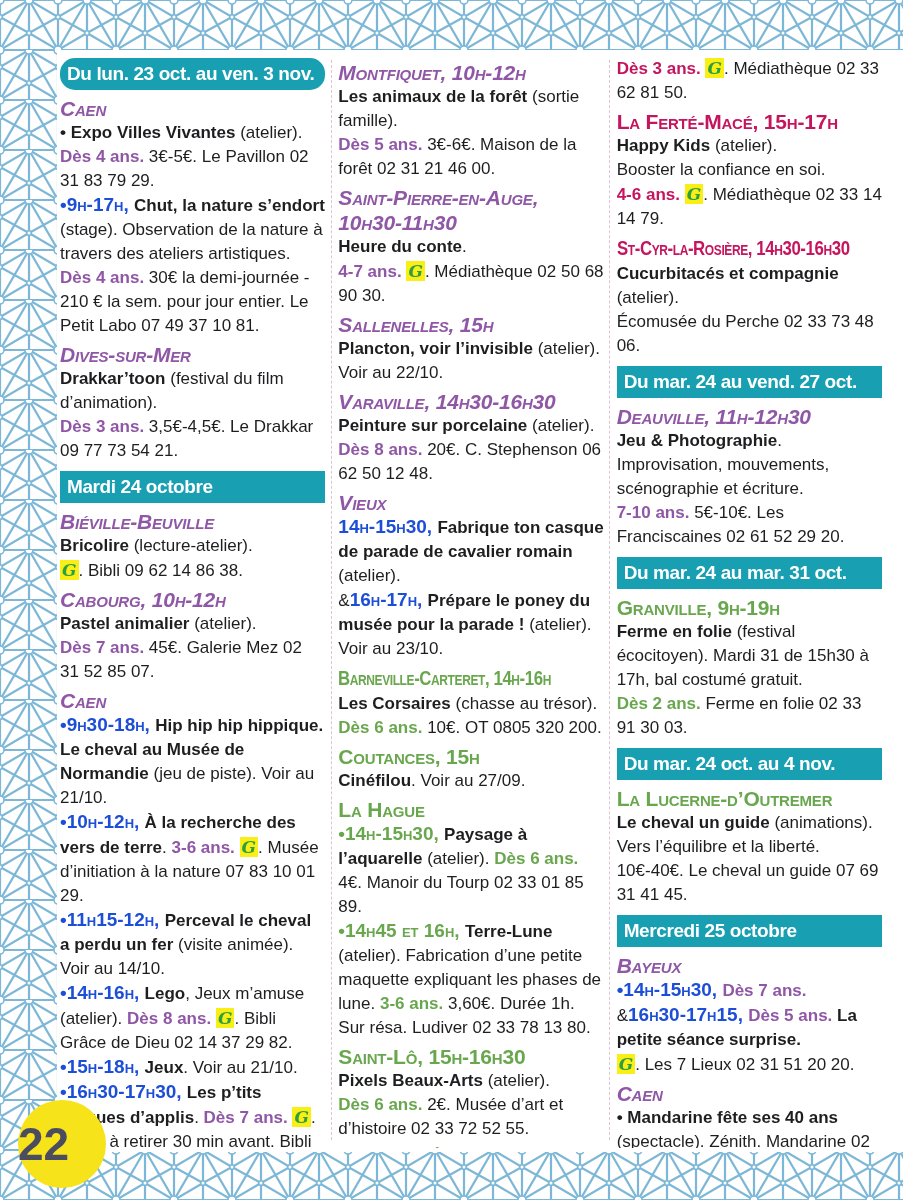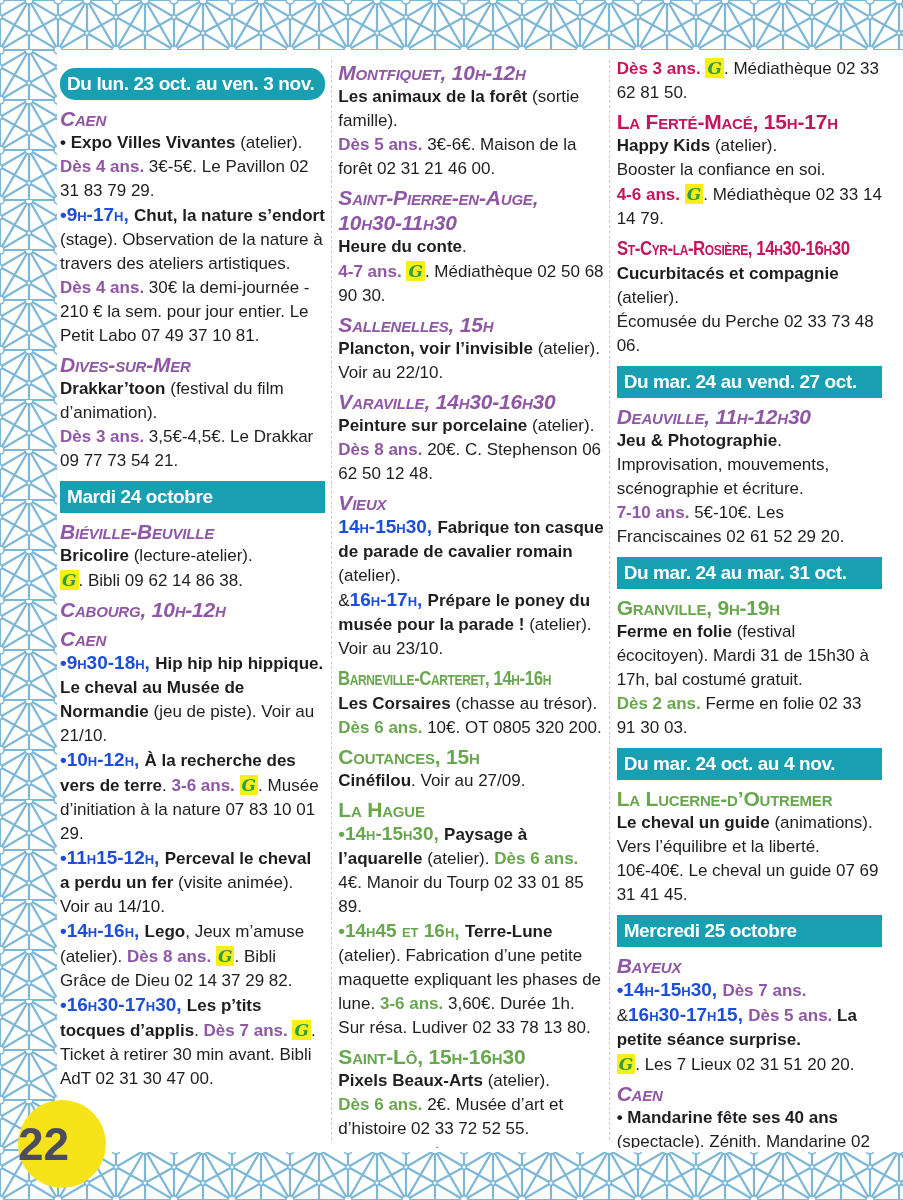--- a/index.html
+++ b/index.html
@@ -5,21 +5,21 @@
   html,body{margin:0;padding:0;}
   body{width:903px;height:1200px;position:relative;overflow:hidden;background:#ffffff;
        font-family:"Liberation Sans",sans-serif;color:#1e1e21;}
   #bg{position:absolute;left:0;top:0;z-index:0;}
   #content{position:absolute;left:0;top:0;width:903px;height:1200px;z-index:1;}
   #cols{position:absolute;left:60px;top:56px;width:822px;height:1092px;display:flex;gap:13px;overflow:hidden;}
   .col{flex:1 1 0;overflow:hidden;font-size:17px;line-height:24px;}
   .vsep{position:absolute;top:60px;height:1080px;width:0;border-left:1px dashed #dcc3d6;}
   .hdr{background:#189fb1;color:#ffffff;font-weight:bold;font-size:19px;letter-spacing:-0.4px;
        line-height:25px;padding:3px 6px 4px 7px;margin:8px 0 6px 0;white-space:nowrap;overflow:hidden;}
-  .col .hdr:first-child{margin-top:12px;border-radius:15px;}
+  .col .hdr:first-child{margin-top:2px;border-radius:15px;}
   .city{font-variant:small-caps;font-weight:bold;font-size:21px;line-height:25px;margin-top:4px;letter-spacing:-0.2px;}
   .city.p{color:#8f57a5;font-style:italic;}
   .city.g{color:#69a74e;}
   .city.c{color:#c5155e;}
   .city.cond{display:inline-block;transform:scaleX(0.8);transform-origin:0 50%;white-space:nowrap;letter-spacing:-0.5px;}
   .para{margin:0;}
   .sb{font-weight:bold;}
   .sr{font-weight:normal;}
   .tm{font-weight:bold;font-variant:small-caps;font-size:19px;}
   .tm.p{color:#1d4ed8;text-align:right;}
@@ -73,25 +73,27 @@
         <div class="hdr">Du lun. 23 oct. au ven. 3 nov.</div>
         <div class="city p">Caen</div>
         <p class="para"><span class="sb">• Expo Villes Vivantes </span><span class="sr">(atelier). </span><span class="ag p">Dès 4 ans. </span><span class="sr">3€-5€. Le Pavillon 02 31 83 79 29.</span></p>
         <p class="para"><span class="tm p">•9h-17h, </span><span class="sb">Chut, la nature s’endort </span><span class="sr">(stage). Observation de la nature à travers des ateliers artistiques. </span><span class="ag p">Dès 4 ans. </span><span class="sr">30€ la demi-journée - 210 € la sem. pour jour entier. Le Petit Labo 07 49 37 10 81.</span></p>
         <div class="city p">Dives-sur-Mer</div>
         <p class="para"><span class="sb">Drakkar’toon </span><span class="sr">(festival du film d’animation).</span><br><span class="ag p">Dès 3 ans. </span><span class="sr">3,5€-4,5€. Le Drakkar 09 77 73 54 21.</span></p>
         <div class="hdr">Mardi 24 octobre</div>
         <div class="city p">Biéville-Beuville</div>
         <p class="para"><span class="sb">Bricolire </span><span class="sr">(lecture-atelier).</span><br><span class="gb">G</span><span class="sr">. Bibli 09 62 14 86 38.</span></p>
         <div class="city p">Cabourg, 10h-12h</div>
+        <p class="para"><span class="sb">Pastel animalier </span><span class="sr">(atelier).</span><br><span class="ag p">Dès 7 ans. </span><span class="sr">45€. Galerie Mez 02 31 52 85 07.</span></p>
         <div class="city p">Caen</div>
         <p class="para"><span class="tm p">•9h30-18h, </span><span class="sb"> Hip hip hip hippique. Le cheval au Musée de Normandie </span><span class="sr">(jeu de piste). Voir au 21/10.</span></p>
         <p class="para"><span class="tm p">•10h-12h, </span><span class="sb">À la recherche des vers de terre</span><span class="sr">. </span><span class="ag p">3-6 ans. </span><span class="gb">G</span><span class="sr">. Musée d’initiation à la nature 07 83 10 01 29.</span></p>
         <p class="para"><span class="tm p">•11h15-12h, </span><span class="sb">Perceval le cheval a perdu un fer </span><span class="sr">(visite animée). Voir au 14/10.</span></p>
         <p class="para"><span class="tm p">•14h-16h, </span><span class="sb">Lego</span><span class="sr">, Jeux m’amuse (atelier). </span><span class="ag p">Dès 8 ans. </span><span class="gb">G</span><span class="sr">. Bibli Grâce de Dieu 02 14 37 29 82.</span></p>
+        <p class="para"><span class="tm p">•15h-18h, </span><span class="sb">Jeux</span><span class="sr">. Voir au 21/10.</span></p>
         <p class="para"><span class="tm p">•16h30-17h30, </span><span class="sb">Les p’tits tocques d’applis</span><span class="sr">. </span><span class="ag p">Dès 7 ans. </span><span class="gb">G</span><span class="sr">. Ticket à retirer 30 min avant. Bibli AdT 02 31 30 47 00.</span></p>
       </div>
     <div class="col"><div class="city p">Montfiquet, 10h-12h</div><p class="para"><span class="sb">Les animaux de la forêt </span><span class="sr">(sortie famille).</span><br><span class="ag p">Dès 5 ans. </span><span class="sr">3€-6€. Maison de la forêt 02 31 21 46 00.</span></p><div class="city p">Saint-Pierre-en-Auge, 10h30-11h30</div><p class="para"><span class="sb">Heure du conte</span><span class="sr">.</span><br><span class="ag p">4-7 ans. </span><span class="gb">G</span><span class="sr">. Médiathèque 02 50 68 90 30.</span></p><div class="city p">Sallenelles, 15h</div><p class="para"><span class="sb">Plancton, voir l’invisible </span><span class="sr">(atelier).</span><br><span class="sr">Voir au 22/10.</span></p><div class="city p">Varaville, 14h30-16h30</div><p class="para"><span class="sb">Peinture sur porcelaine </span><span class="sr">(atelier).</span><br><span class="ag p">Dès 8 ans. </span><span class="sr">20€. C. Stephenson 06 62 50 12 48.</span></p><div class="city p">Vieux</div><p class="para"><span class="tm p">14h-15h30, </span><span class="sb">Fabrique ton casque de parade de cavalier romain </span><span class="sr">(atelier).</span><br><span class="sr">&amp;</span><span class="tm p">16h-17h, </span><span class="sb">Prépare le poney du musée pour la parade ! </span><span class="sr">(atelier).</span><br><span class="sr">Voir au 23/10.</span></p><div class="city g cond">Barneville-Carteret, 14h-16h</div><p class="para"><span class="sb">Les Corsaires </span><span class="sr">(chasse au trésor).</span><br><span class="ag g">Dès 6 ans. </span><span class="sr">10€. OT 0805 320 200.</span></p><div class="city g">Coutances, 15h</div><p class="para"><span class="sb">Cinéfilou</span><span class="sr">. Voir au 27/09.</span></p><div class="city g">La Hague</div><p class="para"><span class="tm g">•14h-15h30, </span><span class="sb">Paysage à l’aquarelle </span><span class="sr">(atelier). </span><span class="ag g">Dès 6 ans. </span><span class="sr">4€. Manoir du Tourp 02 33 01 85 89.</span></p><p class="para"><span class="tm g">•14h45 et 16h, </span><span class="sb">Terre-Lune </span><span class="sr">(atelier). Fabrication d’une petite maquette expliquant les phases de lune. </span><span class="ag g">3-6 ans. </span><span class="sr">3,60€. Durée 1h. Sur résa. Ludiver 02 33 78 13 80.</span></p><div class="city g">Saint-Lô, 15h-16h30</div><p class="para"><span class="sb">Pixels Beaux-Arts </span><span class="sr">(atelier).</span><br><span class="ag g">Dès 6 ans. </span><span class="sr">2€. Musée d’art et d’histoire 02 33 72 52 55.</span></p><div class="city g cond">Sainte-Mère-Église, 14h30-16h</div></div>
     <div class="col"><p class="para"><span class="ag c">Dès 3 ans. </span><span class="gb">G</span><span class="sr">. Médiathèque 02 33 62 81 50.</span></p><div class="city c">La Ferté-Macé, 15h-17h</div><p class="para"><span class="sb">Happy Kids </span><span class="sr">(atelier).</span><br><span class="sr">Booster la confiance en soi.</span><br><span class="ag c">4-6 ans. </span><span class="gb">G</span><span class="sr">. Médiathèque 02 33 14 14 79.</span></p><div class="city c cond">St-Cyr-la-Rosière, 14h30-16h30</div><p class="para"><span class="sb">Cucurbitacés et compagnie </span><span class="sr">(atelier).</span><br><span class="sr">Écomusée du Perche 02 33 73 48 06.</span></p><div class="hdr">Du mar. 24 au vend. 27 oct.</div><div class="city p">Deauville, 11h-12h30</div><p class="para"><span class="sb">Jeu &amp; Photographie</span><span class="sr">.</span><br><span class="sr">Improvisation, mouvements, scénographie et écriture.</span><br><span class="ag p">7-10 ans. </span><span class="sr">5€-10€. Les Franciscaines 02 61 52 29 20.</span></p><div class="hdr">Du mar. 24 au mar. 31 oct.</div><div class="city g">Granville, 9h-19h</div><p class="para"><span class="sb">Ferme en folie </span><span class="sr">(festival écocitoyen). Mardi 31 de 15h30 à 17h, bal costumé gratuit.</span><br><span class="ag g">Dès 2 ans. </span><span class="sr">Ferme en folie 02 33 91 30 03.</span></p><div class="hdr">Du mar. 24 oct. au 4 nov.</div><div class="city g">La Lucerne-d’Outremer</div><p class="para"><span class="sb">Le cheval un guide </span><span class="sr">(animations). Vers l’équilibre et la liberté.</span><br><span class="sr">10€-40€. Le cheval un guide 07 69 31 41 45.</span></p><div class="hdr">Mercredi 25 octobre</div><div class="city p">Bayeux</div><p class="para"><span class="tm p">•14h-15h30, </span><span class="ag p">Dès 7 ans.</span><br><span class="sr">&amp;</span><span class="tm p">16h30-17h15, </span><span class="ag p">Dès 5 ans. </span><span class="sb">La petite séance surprise.</span><br><span class="gb">G</span><span class="sr">. Les 7 Lieux 02 31 51 20 20.</span></p><div class="city p">Caen</div><p class="para"><span class="sb">• Mandarine fête ses 40 ans </span><span class="sr">(spectacle). Zénith. Mandarine 02 31 82 99 42.</span></p></div>
   </div>
 </div>
 
 <div id="pagenum">
   <span>22</span>
 </div>

